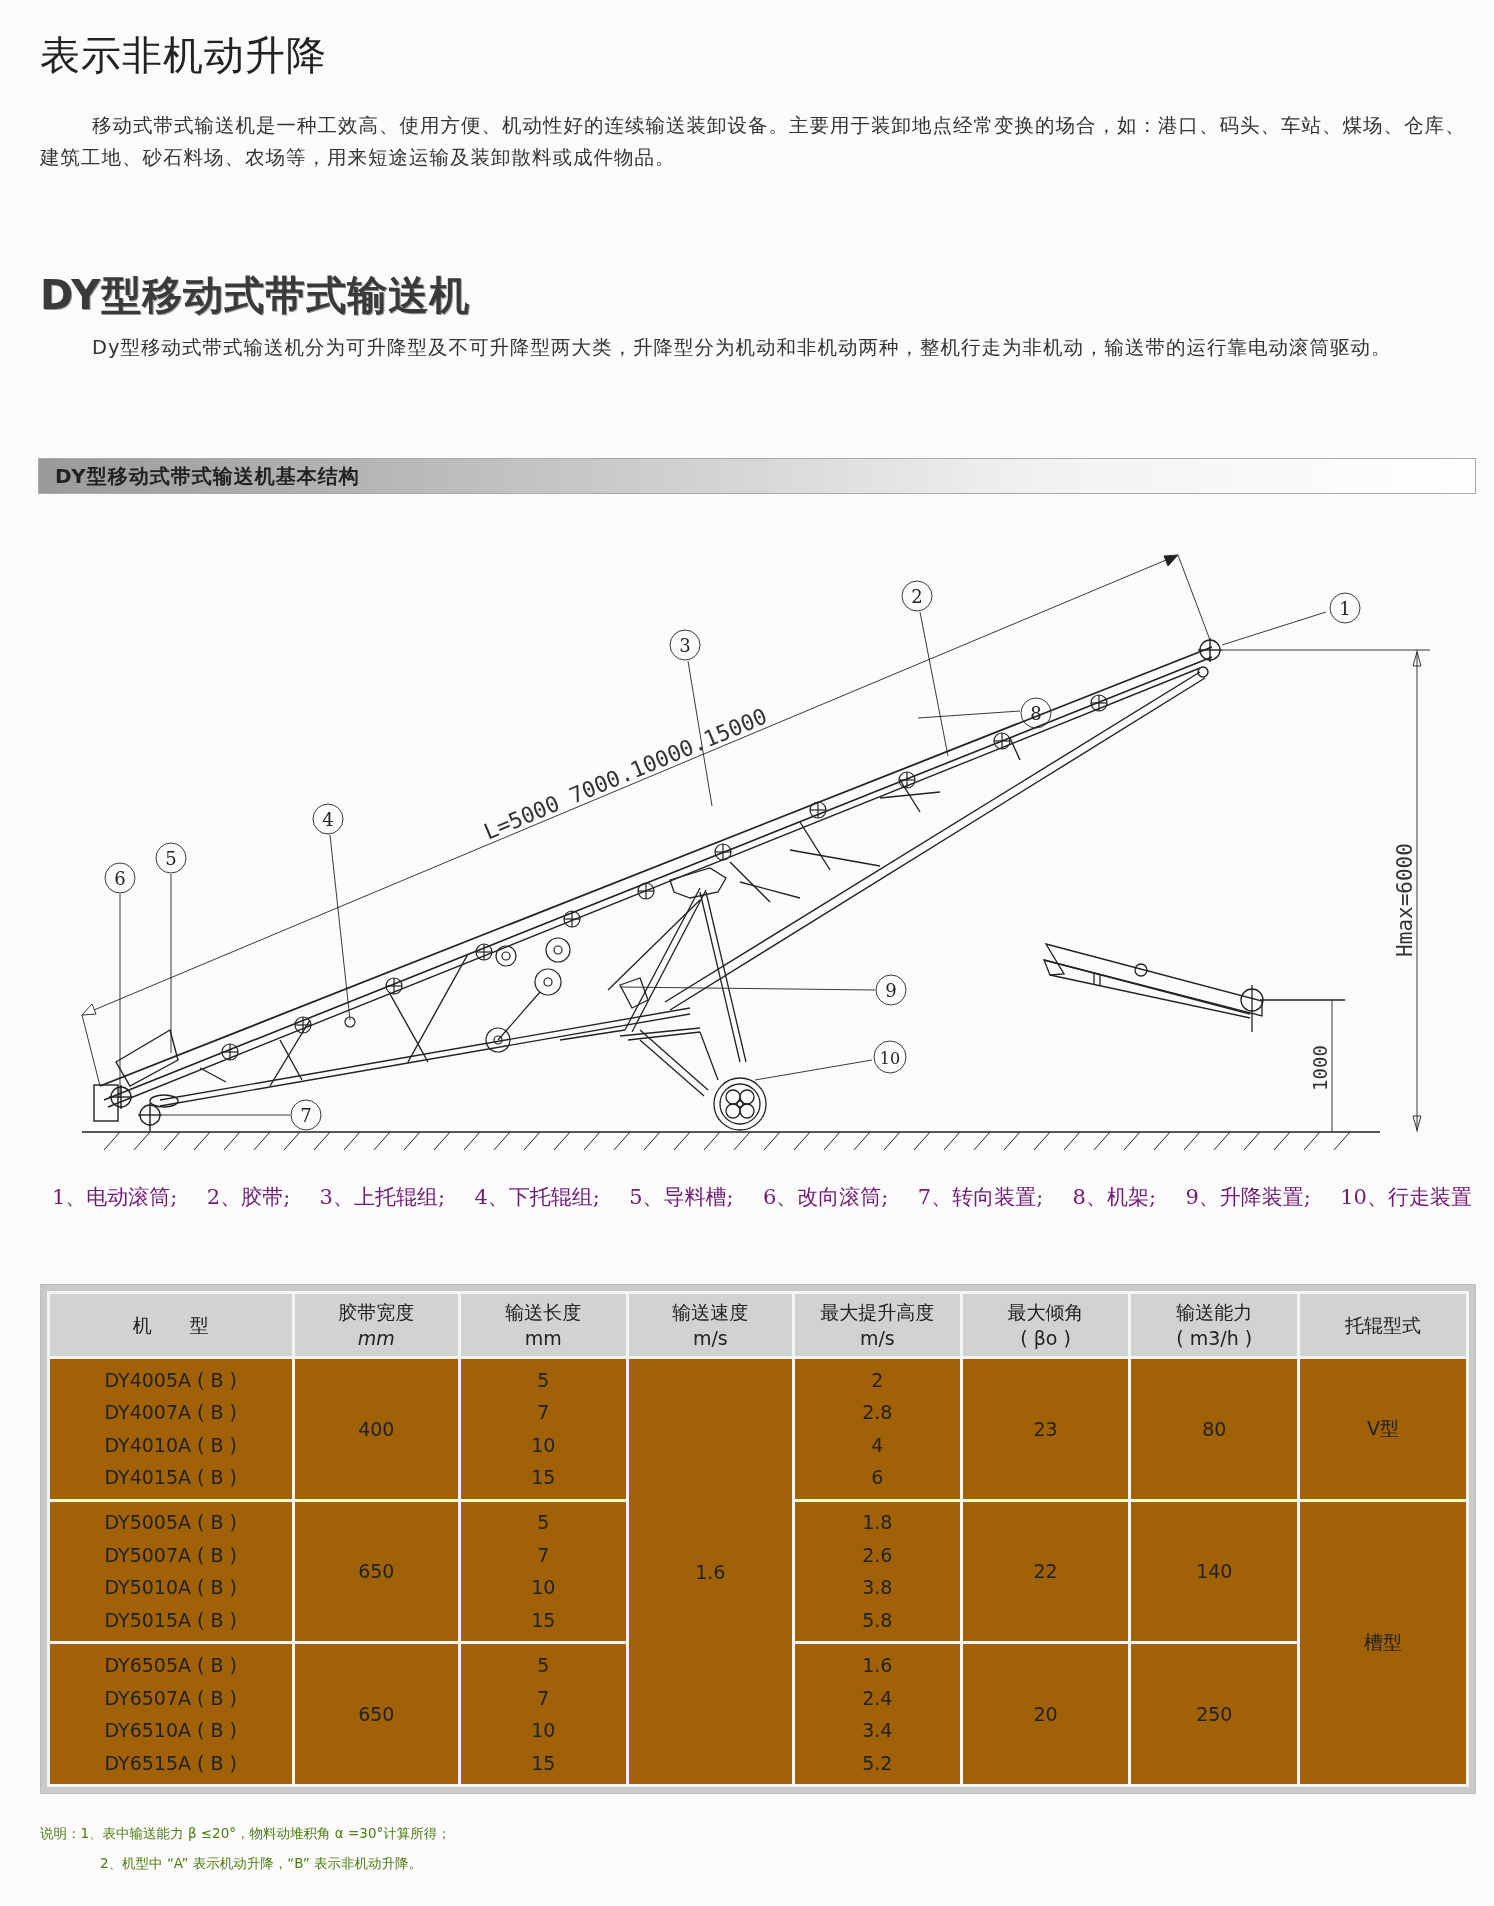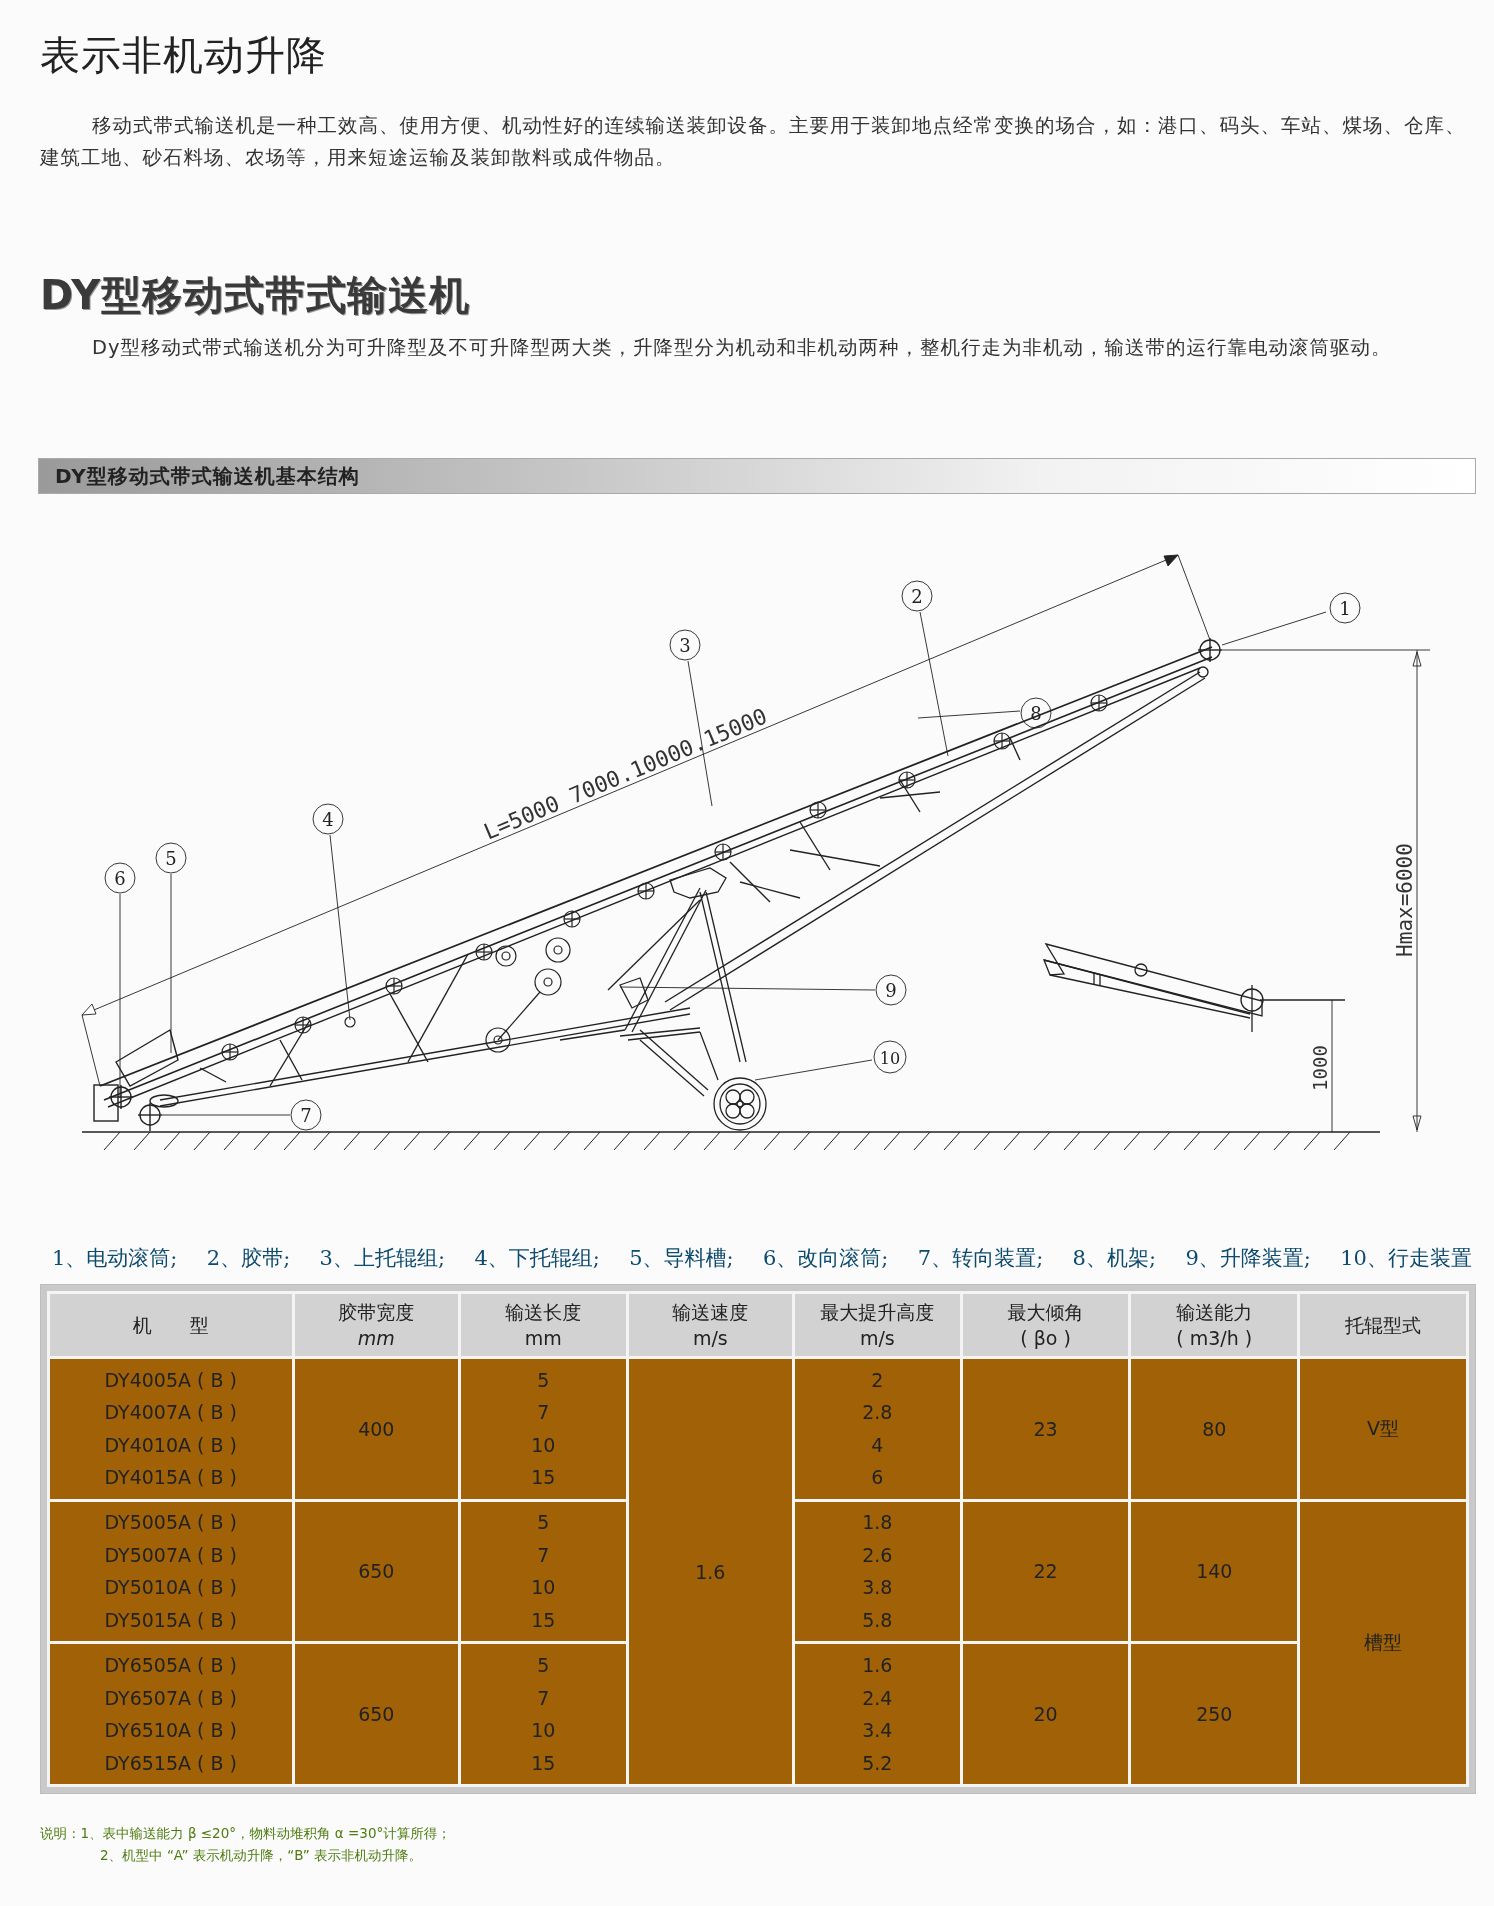--- a/index.html
+++ b/index.html
@@ -8,31 +8,31 @@
   .abs{position:absolute;}
   .title{left:40px;top:28px;font-size:40px;font-weight:normal;color:#222;letter-spacing:1px;}
   .para{left:40px;width:1430px;font-size:19.5px;line-height:32px;color:#333;letter-spacing:1px;}
   .para .indent{display:inline-block;width:52px;}
   .h2{left:40px;top:268px;font-size:40px;font-weight:bold;color:#3a3a3a;letter-spacing:1px;
       text-shadow:1px 1px 0 #999;}
   .section-bar{left:38px;top:458px;width:1436px;height:34px;border:1px solid #aaa;
        background:linear-gradient(90deg,#9a9a9a 0%,#c4c4c4 35%,#f2f2f2 70%,#ffffff 100%);}
   .section-bar span{position:absolute;left:16px;top:4px;font-size:20px;font-weight:bold;color:#222;letter-spacing:1px;}
   .diagram{left:60px;top:520px;width:1420px;height:640px;}
-  .legend{left:52px;top:1244px;width:1420px;font-family:"DejaVu Serif","Liberation Serif",serif;
-          font-size:21px;color:#0c4a6e;display:flex;justify-content:space-between;}
+  .legend{left:52px;top:1183px;width:1420px;font-family:"DejaVu Serif","Liberation Serif",serif;
+          font-size:21px;color:#701a75;display:flex;justify-content:space-between;}
   .table-wrap{left:40px;top:1284px;width:1436px;height:510px;background:#c9c9c9;
        border:1px solid #bdbdbd;box-sizing:border-box;padding:6px;}
   table{border-collapse:collapse;width:100%;height:100%;table-layout:fixed;padding-left:20px;}
   th,td{border:3px solid #f4f4f4;text-align:center;font-size:19px;color:#222;padding:0;}
   th{background:#d2d2d2;font-weight:normal;height:62px;line-height:26px;}
   td{background:#a16207;vertical-align:middle;}
   td.stack{line-height:32.5px;}
   .notes{left:40px;top:1822px;font-size:13.5px;color:#4d7c0f;line-height:22px;}
-  .notes .n2{padding-left:60px;}
+  .notes .n2{padding-left:60px;margin-top:8px;}
 </style>
 </head>
 <body>
 
 <div class="abs title">表示非机动升降</div>
 
 <div class="abs para" style="top:110px;">
   <span class="indent"></span><span>移动式带式输送机是一种工效高、使用方便、机动性好的连续输送装卸设备。主要用于装卸地点经常变换的场合，如：港口、码头、车站、煤场、仓库、建筑工地、砂石料场、农场等，用来短途运输及装卸散料或成件物品。</span>
 </div>
 

